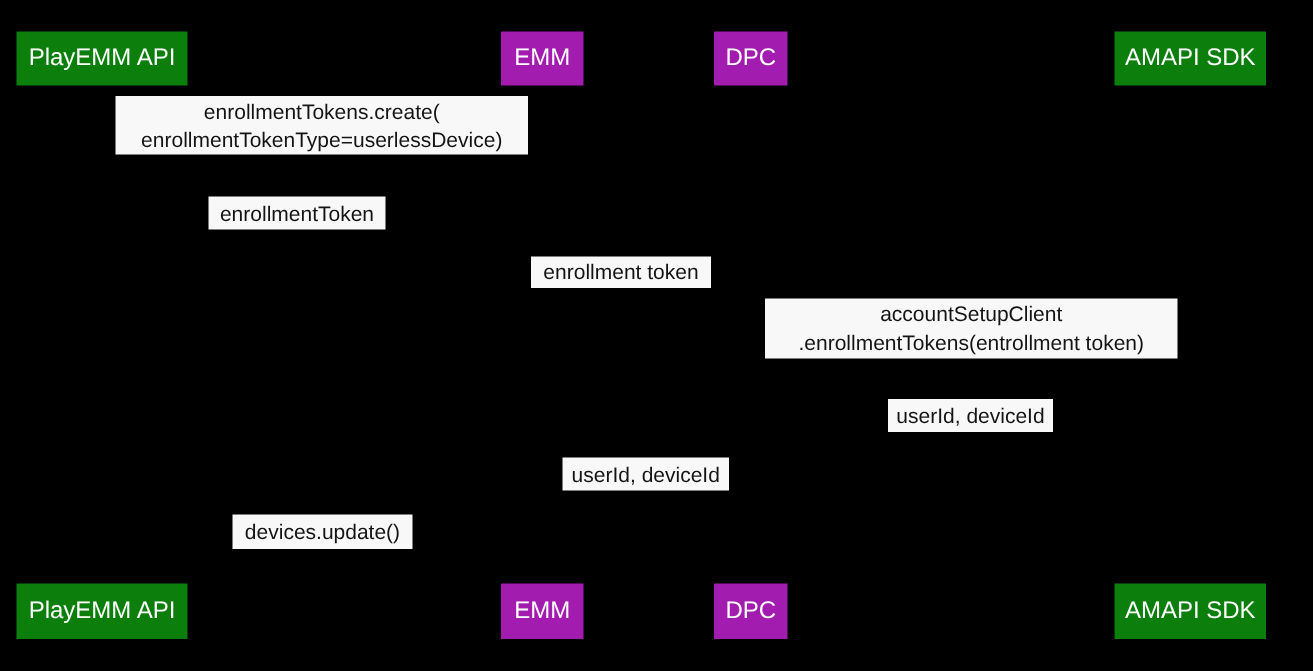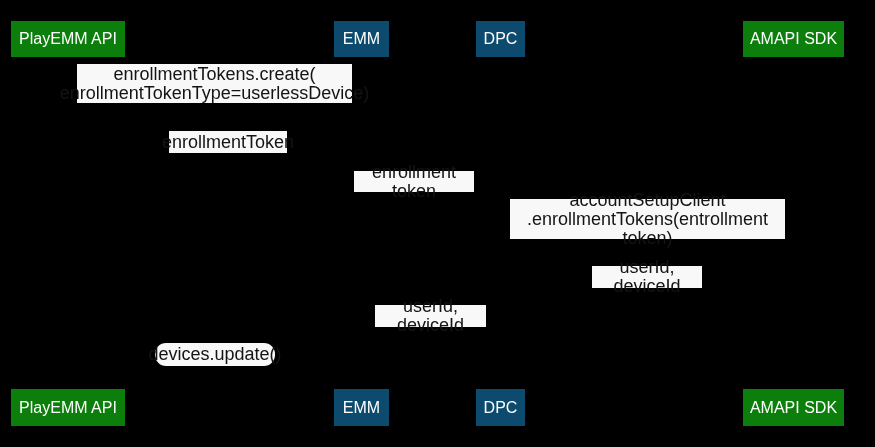--- a/index.html
+++ b/index.html
@@ -14,53 +14,53 @@
   .actor {
     position: absolute;
     display: flex;
     align-items: center;
     justify-content: center;
     color: #ffffff;
     font-size: 16px;
     white-space: nowrap;
   }
   .actor-green { background: #0b7e0b; }
-  .actor-blue  { background: #0c4a6e; }
+  .actor-blue  { background: #a21caf; }
 
   
   .a-playemm-top { left: 11px;  top: 21px; width: 114px; height: 36px; }
   .a-emm-top     { left: 334px; top: 21px; width: 55px;  height: 36px; }
   .a-dpc-top     { left: 476px; top: 21px; width: 49px;  height: 36px; }
   .a-amapi-top   { left: 743px; top: 21px; width: 101px; height: 36px; }
 
   
   .a-playemm-bot { left: 11px;  top: 389px; width: 114px; height: 37px; }
   .a-emm-bot     { left: 334px; top: 389px; width: 55px;  height: 37px; }
   .a-dpc-bot     { left: 476px; top: 389px; width: 49px;  height: 37px; }
   .a-amapi-bot   { left: 743px; top: 389px; width: 101px; height: 37px; }
 
   .msg {
     position: absolute;
     display: flex;
     align-items: center;
     justify-content: center;
     background: #f8f8f8;
     color: #141414;
-    font-size: 18px;
+    font-size: 14px;
     line-height: 19px;
     text-align: center;
     white-space: pre-line;
   }
   .m1 { left: 77px;  top: 64px;  width: 275px; height: 39px; }
-  .m2 { left: 169px; top: 131px; width: 118px; height: 22px; }
+  .m2 { left: 139px; top: 131px; width: 118px; height: 22px; }
   .m3 { left: 354px; top: 171px; width: 120px; height: 21px; }
   .m4 { left: 510px; top: 199px; width: 275px; height: 40px; }
   .m5 { left: 592px; top: 266px; width: 110px; height: 22px; }
   .m6 { left: 375px; top: 305px; width: 111px; height: 22px; }
-  .m7 { left: 155px; top: 343px; width: 120px; height: 23px; border-radius: 11px; }
+  .m7 { left: 155px; top: 343px; width: 120px; height: 23px; }
 </style>
 </head>
 <body>
 
 <div id="canvas">
 
   <div class="actor actor-green a-playemm-top">
     <span>PlayEMM API</span>
   </div>
   <div class="actor actor-blue a-emm-top">

